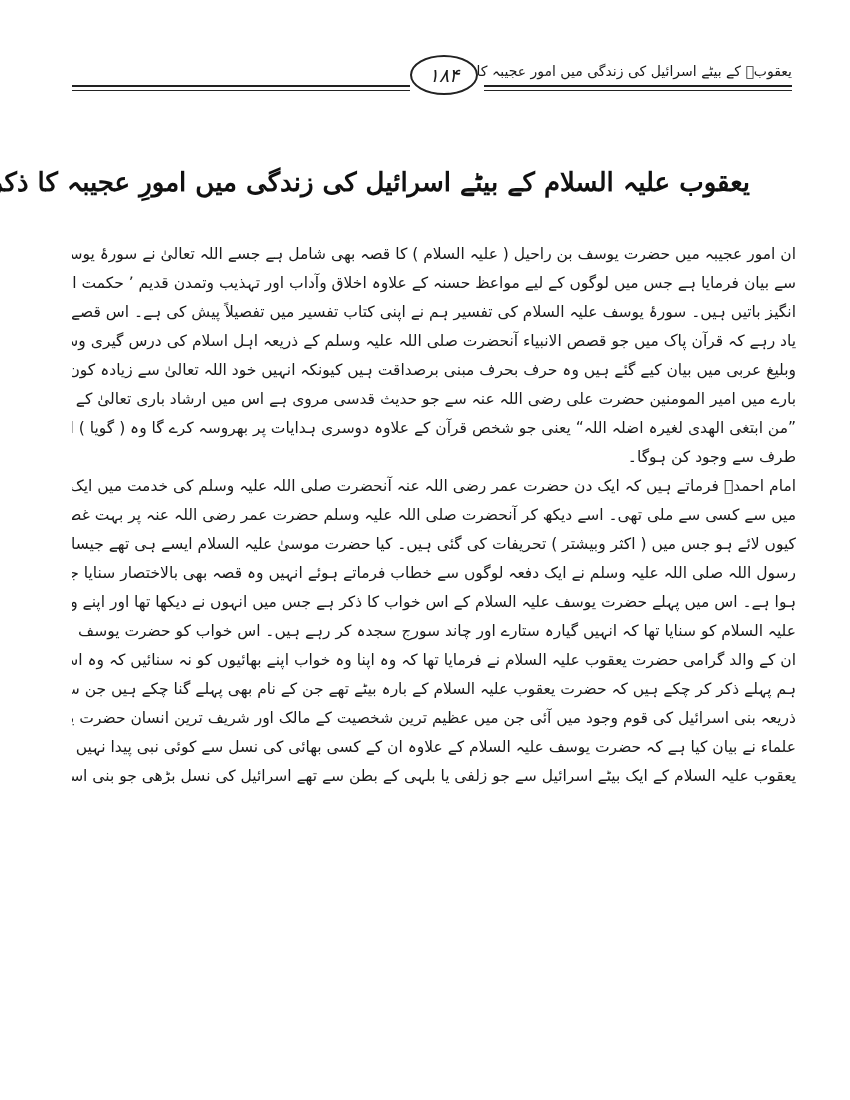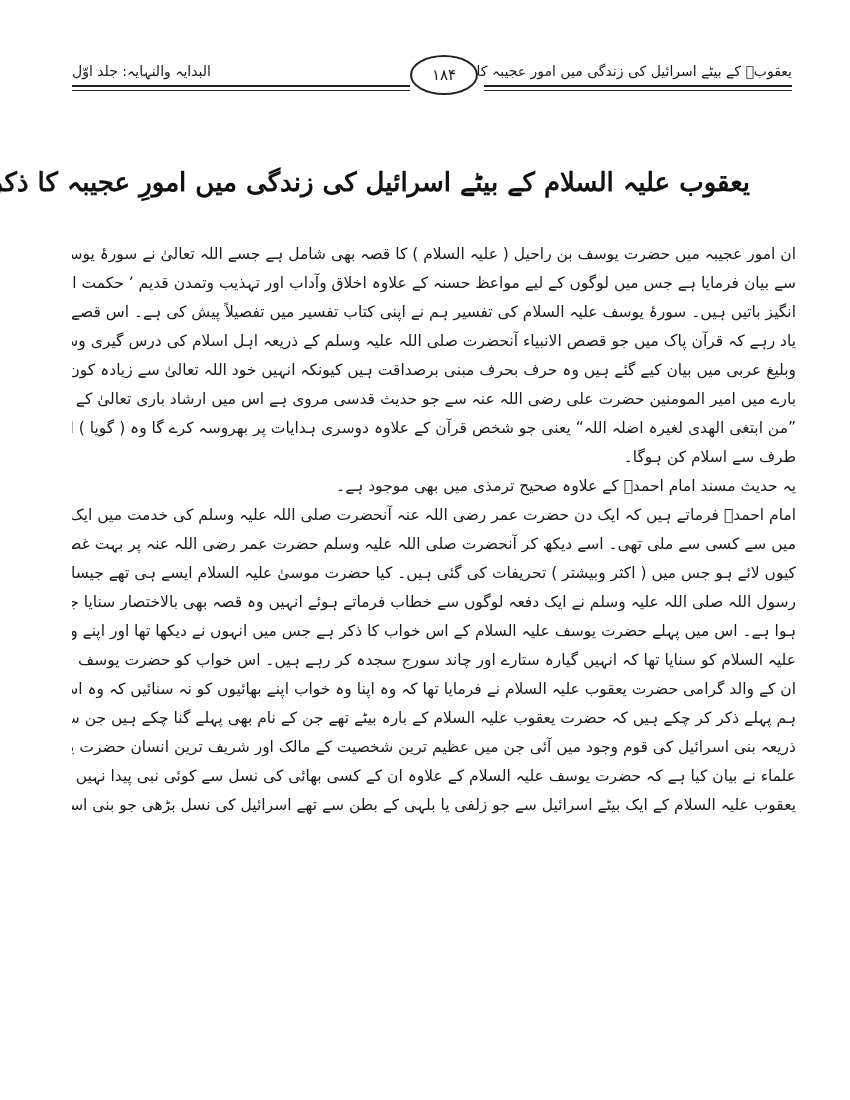--- a/index.html
+++ b/index.html
@@ -28,21 +28,21 @@
       border-top: 2px solid #222; border-bottom: 1px solid #222;
     }
     .rh-rule-left {
       position: absolute; left: 0; top: 30px; width: 338px; height: 3px;
       border-top: 2px solid #222; border-bottom: 1px solid #222;
     }
     .page-number-oval {
       position: absolute; left: 338px; top: 0px; width: 64px; height: 36px;
       border: 2px solid #222; border-radius: 50%;
       display: flex; align-items: center; justify-content: center;
-      font-size: 15px; direction: ltr; background: #fff;
+      font-size: 19px; direction: ltr; background: #fff; font-style: italic;
     }
 
     
     .chapter-title {
       position: absolute; left: 100px; top: 150px; width: 650px;
       text-align: center; direction: rtl;
       font-family: "DejaVu Serif", serif;
       font-size: 26px; font-weight: bold; color: #111;
       white-space: nowrap;
     }
@@ -62,40 +62,36 @@
 </head>
 <body>
 
 <div class="page">
 
   <div class="running-header">
     <div class="rh-right">یعقوبؑ کے بیٹے اسرائیل کی زندگی میں امور عجیبہ کا ذکر</div>
     <div class="rh-rule-right"></div>
     <div class="page-number-oval">۱۸۴</div>
     <div class="rh-rule-left"></div>
-    <div class="rh-left"><span>البدایہ والنہایہ: جلد اوّل</span></div>
   </div>
 
   <h1 class="chapter-title">یعقوب علیہ السلام کے بیٹے اسرائیل کی زندگی میں امورِ عجیبہ کا ذکر</h1>
 
   <div class="body-text" id="body-text">
       <div>
         <span class="line">ان امور عجیبہ میں حضرت یوسف بن راحیل ( علیہ السلام ) کا قصہ بھی شامل ہے جسے اللہ تعالیٰ نے سورۂ یوسف میں بڑی تفصیل</span>
         <span class="line">سے بیان فرمایا ہے جس میں لوگوں کے لیے مواعظ حسنہ کے علاوہ اخلاق وآداب اور تہذیب وتمدن قدیم ٬ حکمت اور کچھ عبرت</span>
         <span class="line">انگیز باتیں ہیں۔ سورۂ یوسف علیہ السلام کی تفسیر ہم نے اپنی کتاب تفسیر میں تفصیلاً پیش کی ہے۔ اس قصے میں ہم یہاں بالاختصار پیش</span>
       </div>
       <div>
         <span class="line">یاد رہے کہ قرآن پاک میں جو قصص الانبیاء آنحضرت صلی اللہ علیہ وسلم کے ذریعہ اہل اسلام کی درس گیری وسبق آموزی کے لیے فصیح</span>
         <span class="line">وبلیغ عربی میں بیان کیے گئے ہیں وہ حرف بحرف مبنی برصداقت ہیں کیونکہ انہیں خود اللہ تعالیٰ سے زیادہ کون جان سکتا تھا۔ اس کے</span>
         <span class="line">بارے میں امیر المومنین حضرت علی رضی اللہ عنہ سے جو حدیث قدسی مروی ہے اس میں ارشاد باری تعالیٰ کے حوالے سے بتایا گیا ہے کہ</span>
         <span class="line">”من ابتغی الھدی لغیرہ اضلہ اللہ“ یعنی جو شخص قرآن کے علاوہ دوسری ہدایات پر بھروسہ کرے گا وہ ( گویا ) اللہ تعالیٰ کی</span>
-        <span class="line last">طرف سے اسلام کن ہوگا۔</span>
-      </div>
-      <div>
-        <span class="line last">یہ حدیث مسند امام احمدؒ کے علاوہ صحیح ترمذی میں بھی موجود ہے۔</span>
+        <span class="line last">طرف سے وجود کن ہوگا۔</span>
       </div>
       <div>
         <span class="line">امام احمدؒ فرماتے ہیں کہ ایک دن حضرت عمر رضی اللہ عنہ آنحضرت صلی اللہ علیہ وسلم کی خدمت میں ایک کتاب لائے جو انہیں اہل کتاب</span>
         <span class="line">میں سے کسی سے ملی تھی۔ اسے دیکھ کر آنحضرت صلی اللہ علیہ وسلم حضرت عمر رضی اللہ عنہ پر بہت غصہ ہوئے اور فرمایا کہ تم میرے پاس ایسی کتاب</span>
         <span class="line last">کیوں لائے ہو جس میں ( اکثر وبیشتر ) تحریفات کی گئی ہیں۔ کیا حضرت موسیٰ علیہ السلام ایسے ہی تھے جیسا اس کتاب میں لکھا ہے۔</span>
       </div>
       <div>
         <span class="line">رسول اللہ صلی اللہ علیہ وسلم نے ایک دفعہ لوگوں سے خطاب فرماتے ہوئے انہیں وہ قصہ بھی بالاختصار سنایا جو قرآن شریف میں بیان</span>
         <span class="line">ہوا ہے۔ اس میں پہلے حضرت یوسف علیہ السلام کے اس خواب کا ذکر ہے جس میں انہوں نے دیکھا تھا اور اپنے والد حضرت یعقوب</span>
         <span class="line">علیہ السلام کو سنایا تھا کہ انہیں گیارہ ستارے اور چاند سورج سجدہ کر رہے ہیں۔ اس خواب کو حضرت یوسف علیہ السلام کی زبان سے سن کر</span>

